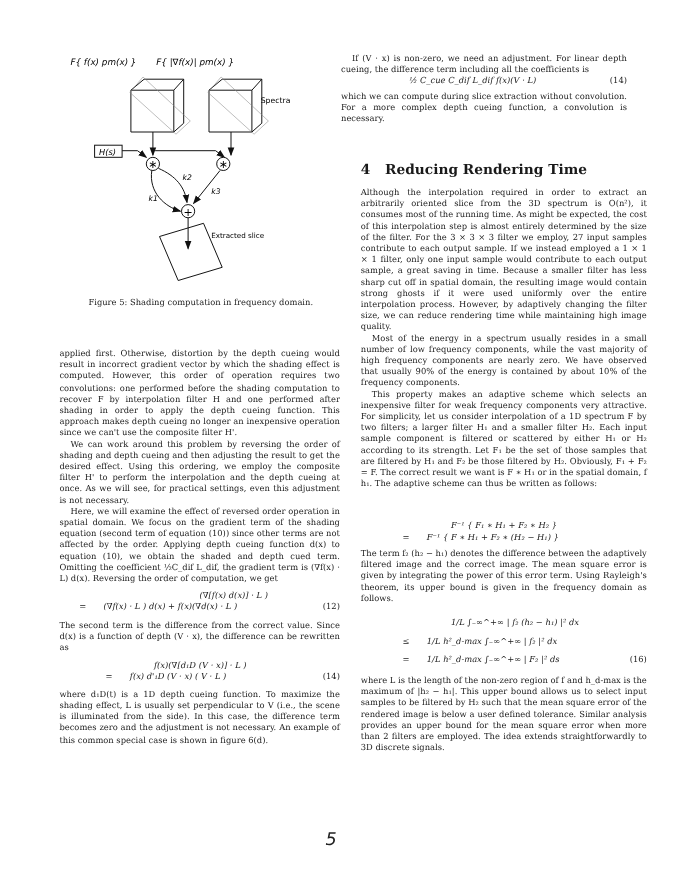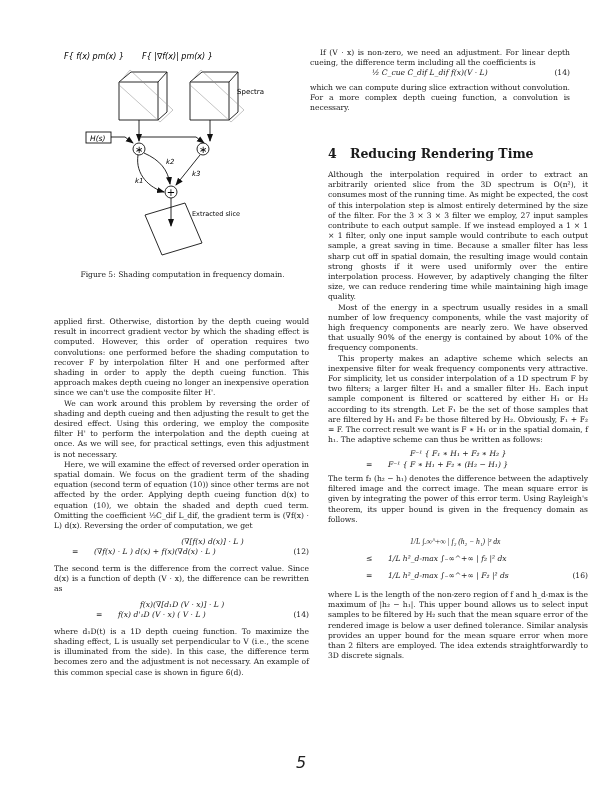--- a/index.html
+++ b/index.html
@@ -111,25 +111,25 @@
   <p class="p" style="margin-top:4px;">which we can compute during slice extraction without convolution. For a more complex depth cueing function, a convolution is necessary.</p>
 </div>
 
 <h2><span class="num">4</span><span>Reducing Rendering Time</span></h2>
 
 <div class="col" style="left:328px;width:260px;top:170px;">
   <p class="p">Although the interpolation required in order to extract an arbitrarily oriented slice from the 3D spectrum is O(n²), it consumes most of the running time. As might be expected, the cost of this interpolation step is almost entirely determined by the size of the filter. For the 3 × 3 × 3 filter we employ, 27 input samples contribute to each output sample. If we instead employed a 1 × 1 × 1 filter, only one input sample would contribute to each output sample, a great saving in time. Because a smaller filter has less sharp cut off in spatial domain, the resulting image would contain strong ghosts if it were used uniformly over the entire interpolation process. However, by adaptively changing the filter size, we can reduce rendering time while maintaining high image quality.</p>
   <p class="p indent">Most of the energy in a spectrum usually resides in a small number of low frequency components, while the vast majority of high frequency components are nearly zero. We have observed that usually 90% of the energy is contained by about 10% of the frequency components.</p>
   <p class="p indent">This property makes an adaptive scheme which selects an inexpensive filter for weak frequency components very attractive. For simplicity, let us consider interpolation of a 1D spectrum F by two filters; a larger filter H₁ and a smaller filter H₂. Each input sample component is filtered or scattered by either H₁ or H₂ according to its strength. Let F₁ be the set of those samples that are filtered by H₁ and F₂ be those filtered by H₂. Obviously, F₁ + F₂ = F. The correct result we want is F ∗ H₁ or in the spatial domain, f h₁. The adaptive scheme can thus be written as follows:</p>
   <div style="height:4px"></div>
-  <p class="eq" style="padding-left:60px;"><span class="op"></span><span>F⁻¹ { F₁ ∗ H₁ + F₂ ∗ H₂ }</span></p>
+  <p class="eq" style="padding-left:60px;margin-top:24px;"><span class="op"></span><span>F⁻¹ { F₁ ∗ H₁ + F₂ ∗ H₂ }</span></p>
   <p class="eq" style="padding-left:38px;"><span class="op">=</span><span>F⁻¹ { F ∗ H₁ + F₂ ∗ (H₂ − H₁) }</span></p>
   <div style="height:4px"></div>
   <p class="p">The term f₂ (h₂ − h₁) denotes the difference between the adaptively filtered image and the correct image. The mean square error is given by integrating the power of this error term. Using Rayleigh's theorem, its upper bound is given in the frequency domain as follows.</p>
   <div style="height:8px"></div>
-  <p class="eq" style="padding-left:60px;line-height:17px;font-family:Liberation Serif, serif;"><span class="op"></span><span>1/L ∫₋∞^+∞ | f₂ (h₂ − h₁) |² dx</span></p>
+  <p class="eq" style="padding-left:60px;line-height:17px;"><span class="op"></span><span>1/L ∫₋∞^+∞ | f₂ (h₂ − h₁) |² dx</span></p>
   <p class="eq" style="padding-left:38px;line-height:17px;"><span class="op">≤</span><span>1/L h²_d-max ∫₋∞^+∞ | f₂ |² dx</span></p>
   <p class="eq" style="padding-left:38px;line-height:17px;"><span class="op">=</span><span>1/L h²_d-max ∫₋∞^+∞ | F₂ |² ds</span><span class="eqnum">(16)</span></p>
   <div style="height:6px"></div>
   <p class="p">where L is the length of the non-zero region of f and h_d-max is the maximum of |h₂ − h₁|. This upper bound allows us to select input samples to be filtered by H₂ such that the mean square error of the rendered image is below a user defined tolerance. Similar analysis provides an upper bound for the mean square error when more than 2 filters are employed. The idea extends straightforwardly to 3D discrete signals.</p>
 </div>
 
 <div class="pagenum">5</div>
 
 </body></html>

